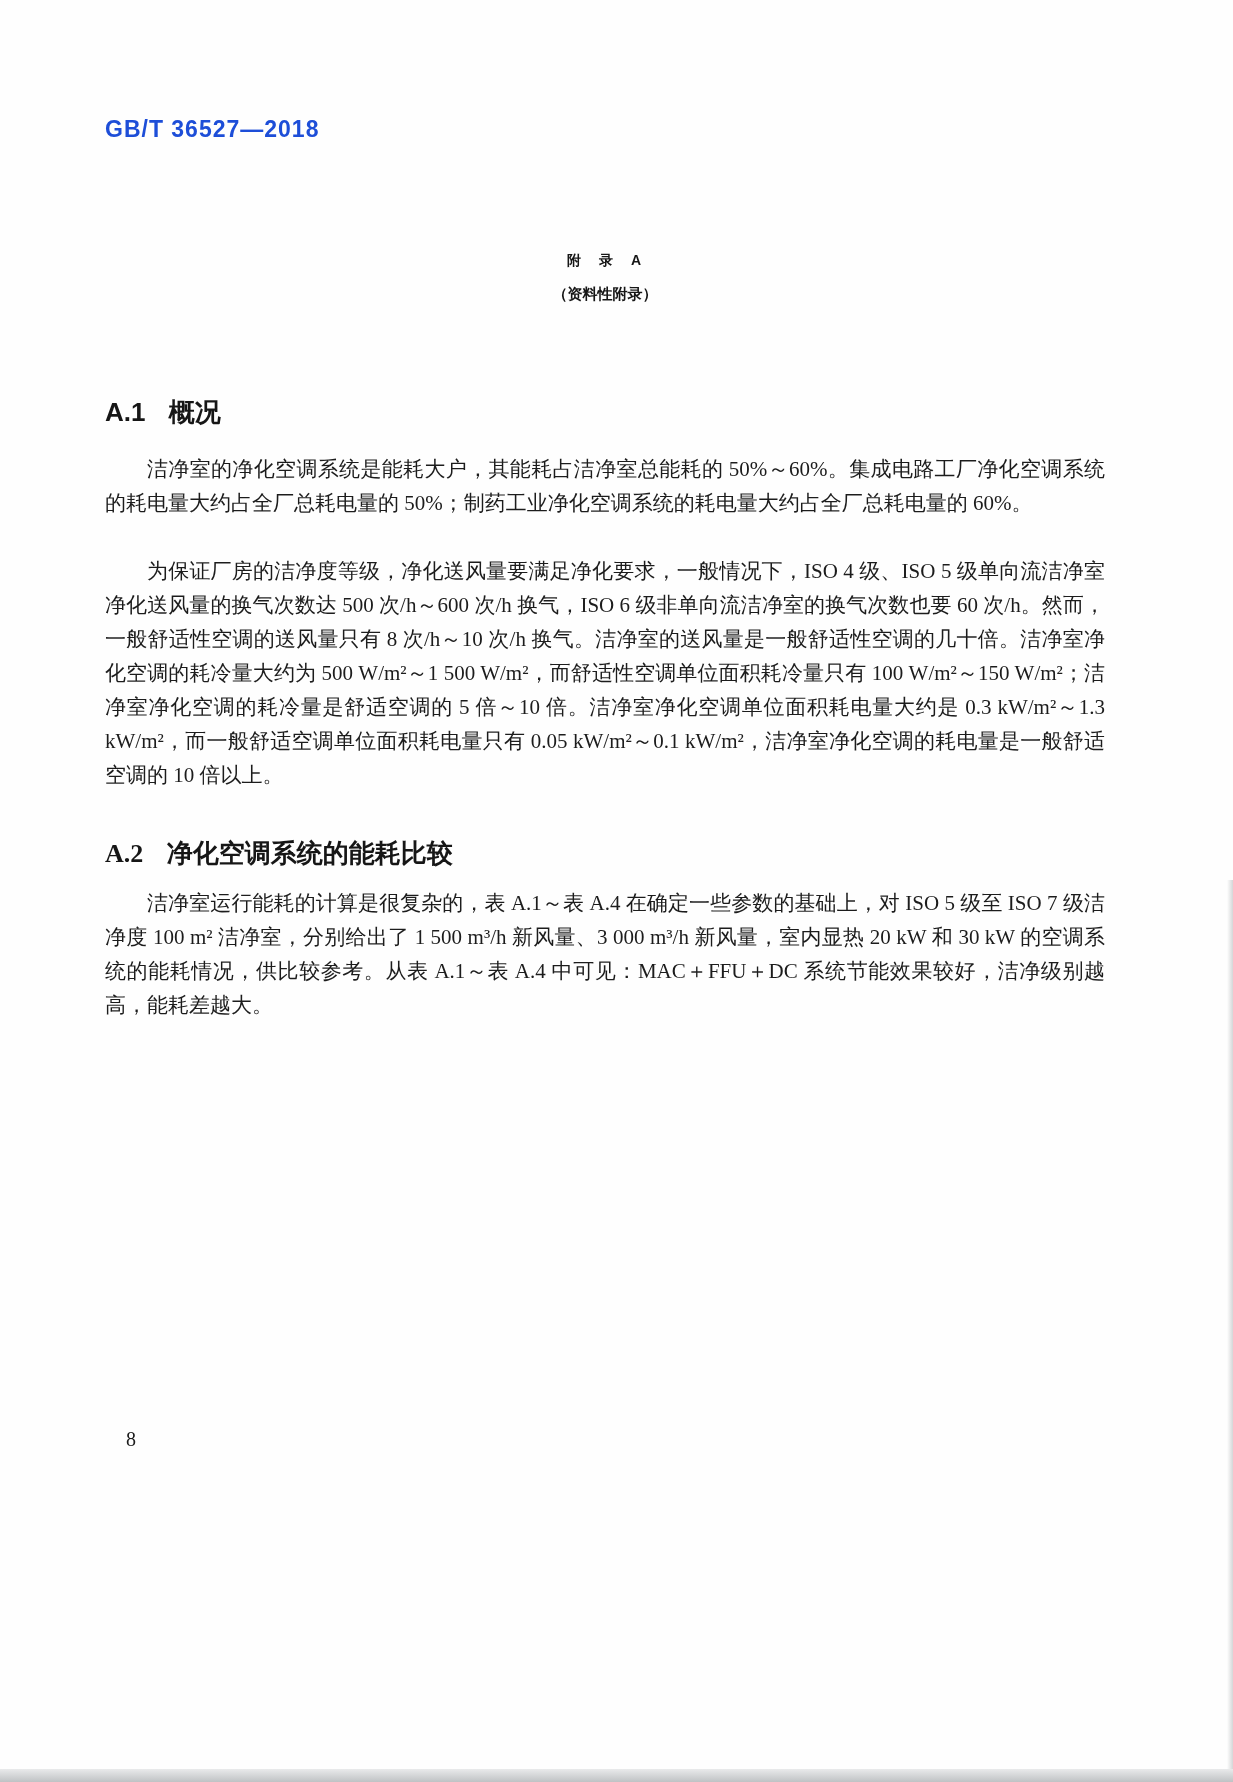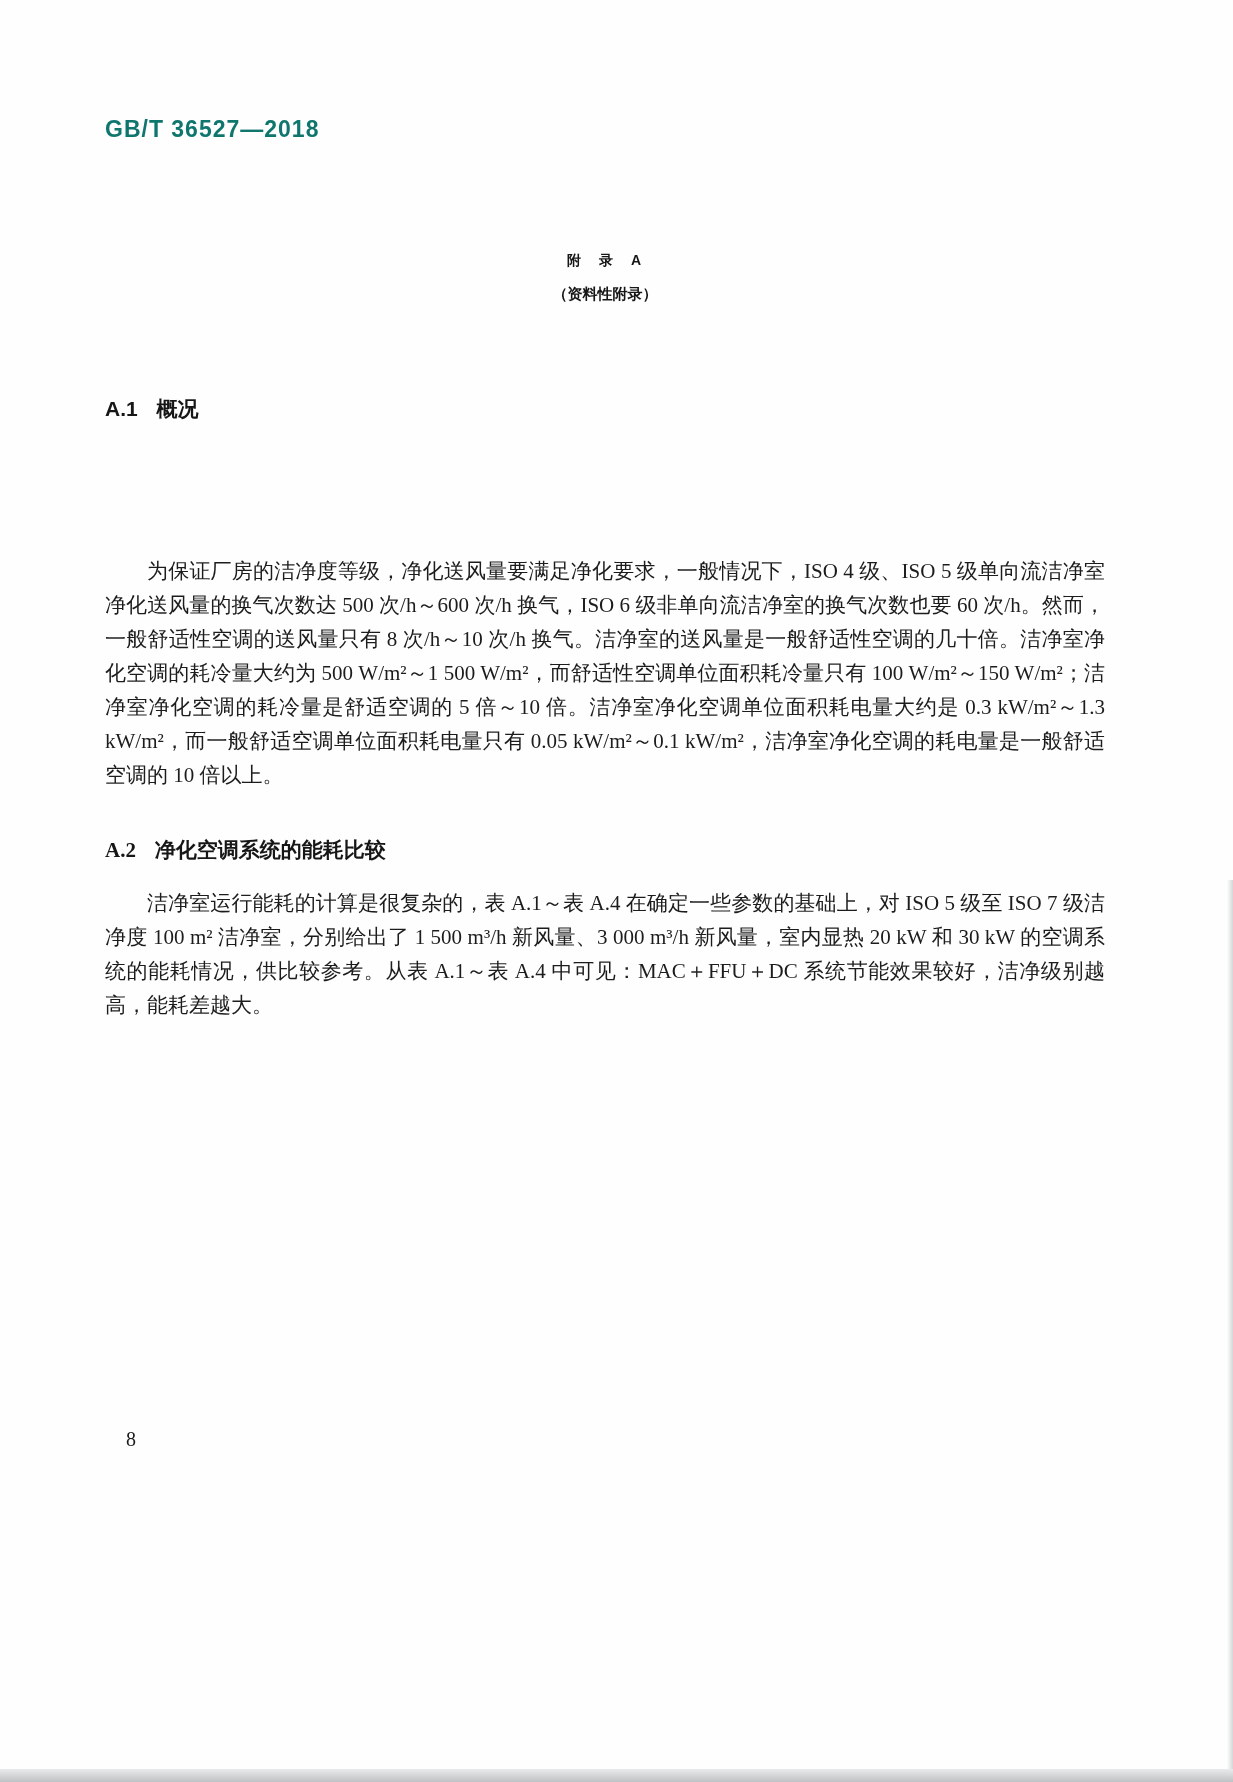--- a/index.html
+++ b/index.html
@@ -16,21 +16,21 @@
     color: #1c1c1c;
   }
   .doc-header {
     position: absolute;
     left: 105px;
     top: 116px;
     font-family: "Liberation Sans", "DejaVu Sans", sans-serif;
     font-weight: bold;
     font-size: 23px;
     letter-spacing: 1px;
-    color: #0f766e;
+    color: #1d4ed8;
   }
   .appendix-head {
     position: absolute;
     left: 105px;
     top: 244px;
     width: 1000px;
     text-align: center;
     font-family: "Liberation Sans", "DejaVu Sans", sans-serif;
     font-weight: bold;
     color: #161616;
@@ -46,21 +46,21 @@
   }
   .appendix-title {
     font-size: 21px;
     line-height: 33px;
   }
   .section-heading {
     position: absolute;
     left: 105px;
     font-family: "Liberation Sans", "DejaVu Sans", sans-serif;
     font-weight: bold;
-    font-size: 21px;
+    font-size: 26px;
     color: #161616;
     white-space: nowrap;
   }
   .section-heading .sec-title {
     margin-left: 0.9em;
   }
   .s1 { top: 395px; }
   .s2 { top: 836px; font-family: Liberation Serif, serif; }
   .body-para {
     position: absolute;
@@ -111,20 +111,21 @@
 
   <div class="appendix-head">
     <div class="appendix-label">附　录　A</div>
     <div class="appendix-note">（资料性附录）</div>
   </div>
 
   <div class="section-heading s1">
     <span class="sec-number">A.1</span><span class="sec-title">概况</span>
   </div>
 
+  <p class="body-para p1">洁净室的净化空调系统是能耗大户，其能耗占洁净室总能耗的 50%～60%。集成电路工厂净化空调系统的耗电量大约占全厂总耗电量的 50%；制药工业净化空调系统的耗电量大约占全厂总耗电量的 60%。</p>
 
   <p class="body-para p2">为保证厂房的洁净度等级，净化送风量要满足净化要求，一般情况下，ISO 4 级、ISO 5 级单向流洁净室净化送风量的换气次数达 500 次/h～600 次/h 换气，ISO 6 级非单向流洁净室的换气次数也要 60 次/h。然而，一般舒适性空调的送风量只有 8 次/h～10 次/h 换气。洁净室的送风量是一般舒适性空调的几十倍。洁净室净化空调的耗冷量大约为 500 W/m²～1 500 W/m²，而舒适性空调单位面积耗冷量只有 100 W/m²～150 W/m²；洁净室净化空调的耗冷量是舒适空调的 5 倍～10 倍。洁净室净化空调单位面积耗电量大约是 0.3 kW/m²～1.3 kW/m²，而一般舒适空调单位面积耗电量只有 0.05 kW/m²～0.1 kW/m²，洁净室净化空调的耗电量是一般舒适空调的 10 倍以上。</p>
 
   <div class="section-heading s2">
     <span class="sec-number">A.2</span><span class="sec-title">净化空调系统的能耗比较</span>
   </div>
 
   <p class="body-para p3">洁净室运行能耗的计算是很复杂的，表 A.1～表 A.4 在确定一些参数的基础上，对 ISO 5 级至 ISO 7 级洁净度 100 m² 洁净室，分别给出了 1 500 m³/h 新风量、3 000 m³/h 新风量，室内显热 20 kW 和 30 kW 的空调系统的能耗情况，供比较参考。从表 A.1～表 A.4 中可见：MAC＋FFU＋DC 系统节能效果较好，洁净级别越高，能耗差越大。</p>
 
   <div class="page-number">8</div>

